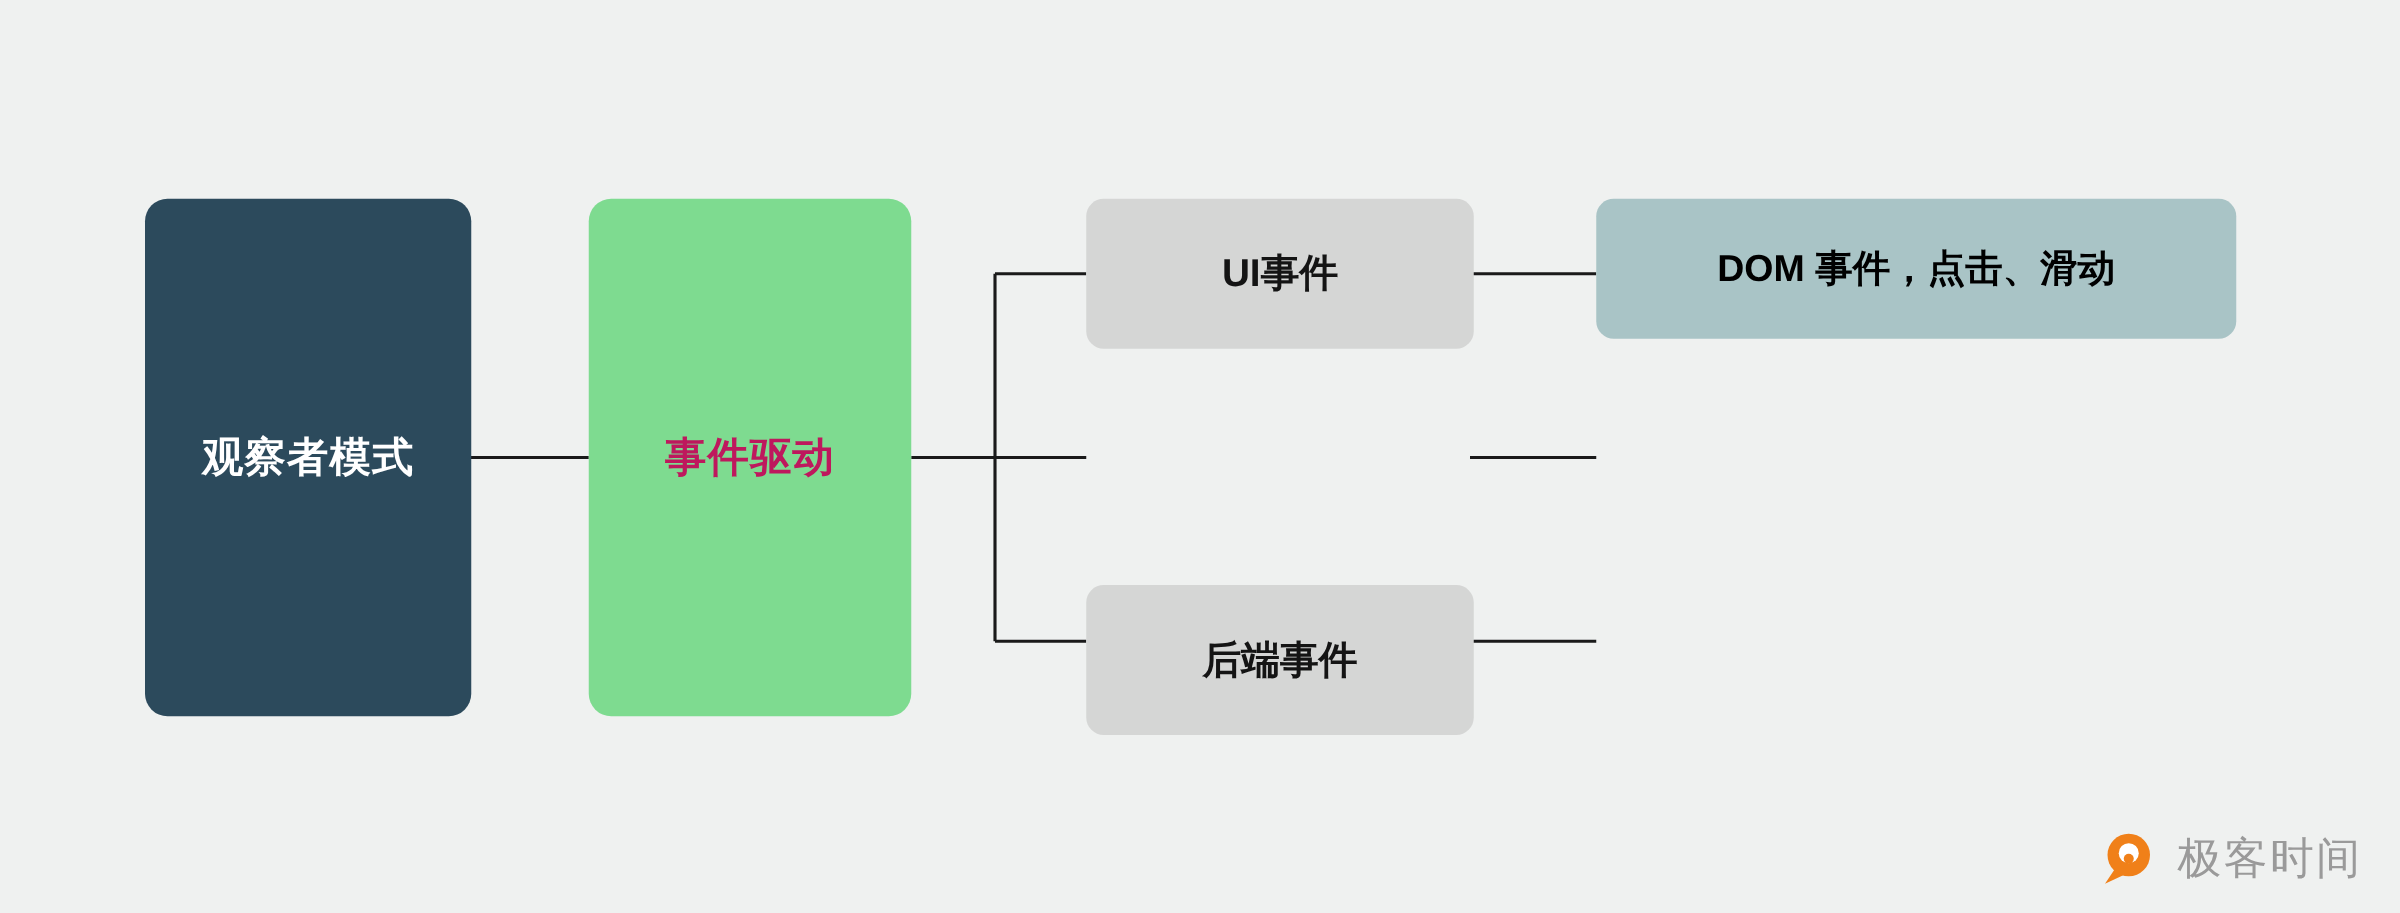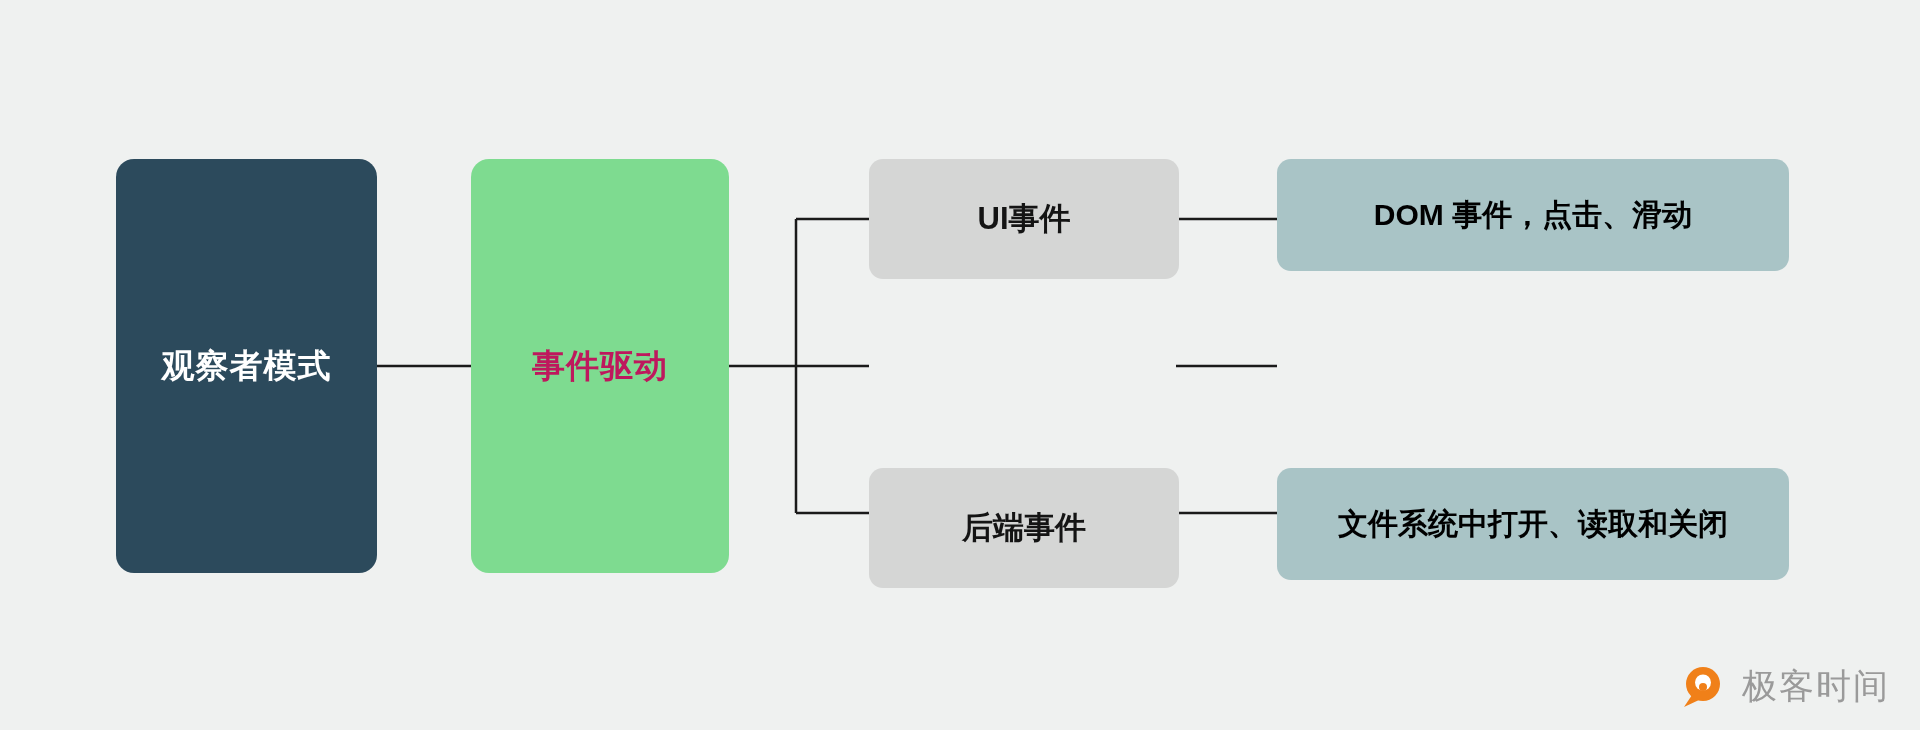--- a/index.html
+++ b/index.html
@@ -84,23 +84,20 @@
   <div class="node branch row1">
     <span>UI事件</span>
   </div>
   <div class="node branch row3">
     <span>后端事件</span>
   </div>
 
   <div class="node detail row1">
     <span>DOM 事件，点击、滑动</span>
   </div>
-  <div class="node detail row3">
-    <span>文件系统中打开、读取和关闭</span>
-  </div>
 
   <div class="brand">
     <svg width="42" height="44" viewBox="0 0 42 44" xmlns="http://www.w3.org/2000/svg">
       <circle cx="22" cy="19" r="17" fill="var(--brand-orange, #f08019)"></circle>
       <path d="M11 30 L3 42 L18 35 Z" fill="var(--brand-orange, #f08019)"></path>
       <circle cx="22" cy="17.5" r="8" fill="#ffffff"></circle>
       <circle cx="22" cy="22" r="4" fill="var(--brand-orange, #f08019)"></circle>
     </svg>
     <span class="brand-text">极客时间</span>
   </div>

